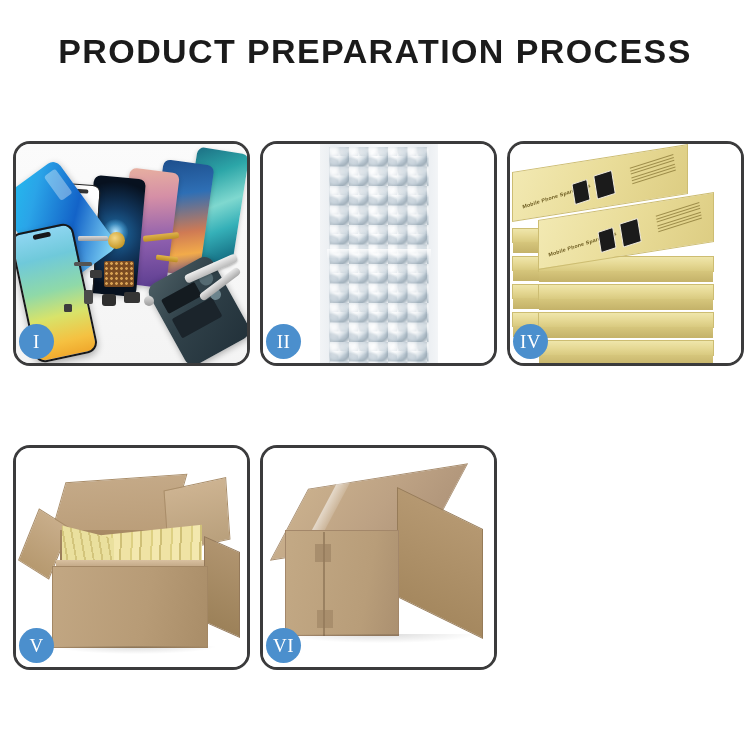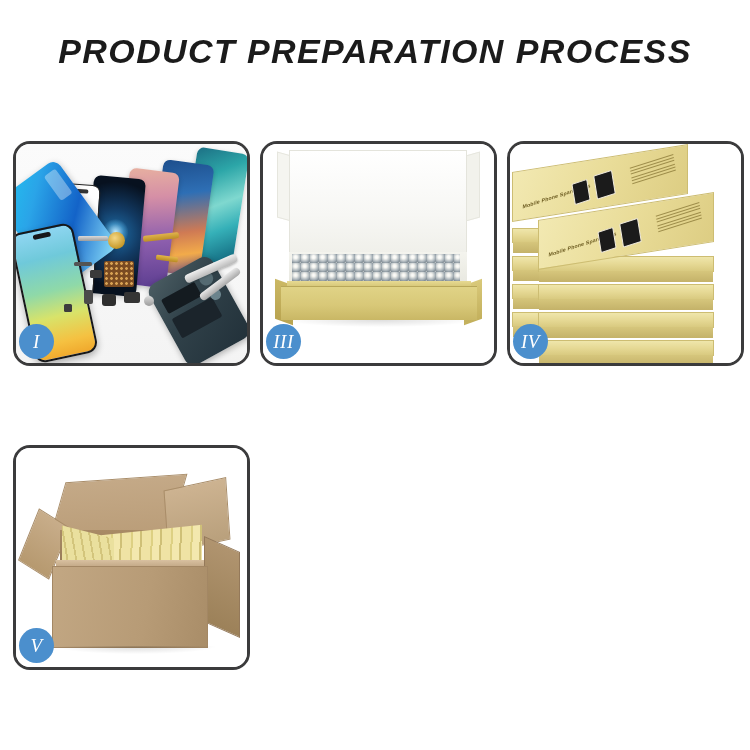--- a/index.html
+++ b/index.html
@@ -3,21 +3,21 @@
 <meta charset="utf-8">
 <style>
   * { box-sizing: border-box; margin: 0; padding: 0; }
   body {
     width: 750px; height: 750px;
     background: #ffffff;
     font-family: "Liberation Sans", sans-serif;
     overflow: hidden;
     position: relative;
   }
-  .page { width: 750px; height: 750px; position: relative; font-style: italic; }
+  .page { width: 750px; height: 750px; position: relative; }
 
   
   .header { padding-top: 34px; text-align: center; }
   .title {
     font-family: "Liberation Sans", sans-serif;
     font-size: 34px;
     font-weight: 700;
     letter-spacing: 1.4px;
     color: #1b1b1b;
     line-height: 1.05;
@@ -395,36 +395,30 @@
           <span class="prt silver" style="left:128px;top:152px;width:10px;height:10px;border-radius:50%"></span>
           <span class="prt" style="left:48px;top:160px;width:8px;height:8px;background:#3d3d3d"></span>
           <span class="prt" style="left:58px;top:118px;width:18px;height:4px;background:#545454"></span>
           <span class="tool"></span>
           <span class="tool2"></span>
         </div>
       </div>
       <div class="badge">I</div>
     </div>
 
-
     <div class="panel">
-      <div class="panel-inner p3">
-        <div class="lid-wing-l"></div>
-        <div class="lid-wing-r"></div>
-        <div class="lid-back"></div>
-        <div class="box3-inner"></div>
-        <div class="box3-bubble"></div>
-        <div class="box3-endl"></div>
-        <div class="box3-endr"></div>
-        <div class="box3-rim"></div>
-        <div class="box3-front"></div>
-        <div class="box3-shadow"></div>
+      <div class="panel-inner p2">
+        <div class="wrapsheet"></div>
+        <div class="bubbles"></div>
+        <div class="bubbles2"></div>
+        <div class="wrapfold"></div>
       </div>
-      <div class="badge">III</div>
+      <div class="badge">II</div>
     </div>
+
 
     <div class="panel">
       <div class="panel-inner p4">
         <div class="stack">
 
           <div class="ybox" style="left:2px; top:168px; width:118px; height:15px;">
               <span class="side"></span>
             </div>
           <div class="ybox" style="left:2px; top:140px; width:118px; height:15px;">
               <span class="side"></span>
@@ -491,15 +485,28 @@
         <div class="c5-content"></div>
         <div class="c5-content2"></div>
         <div class="c5-rim"></div>
         <div class="c5-rside"></div>
         <div class="c5-front"></div>
         <div class="c5-shadow"></div>
       </div>
       <div class="badge">V</div>
     </div>
 
+    <div class="panel">
+      <div class="panel-inner p6">
+        <div class="c6-top"></div>
+        <div class="c6-tape"></div>
+        <div class="c6-right"></div>
+        <div class="c6-front"></div>
+        <div class="c6-seam"></div>
+        <div class="c6-tab1"></div>
+        <div class="c6-tab2"></div>
+        <div class="c6-shadow"></div>
+      </div>
+      <div class="badge">VI</div>
+    </div>
 
   </div>
 </div>
 
 </body></html>

